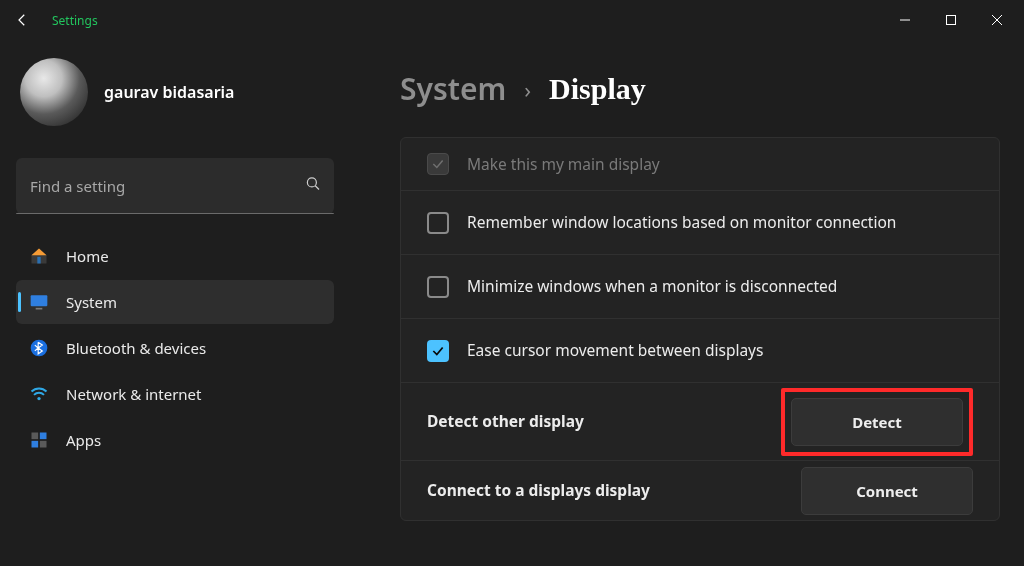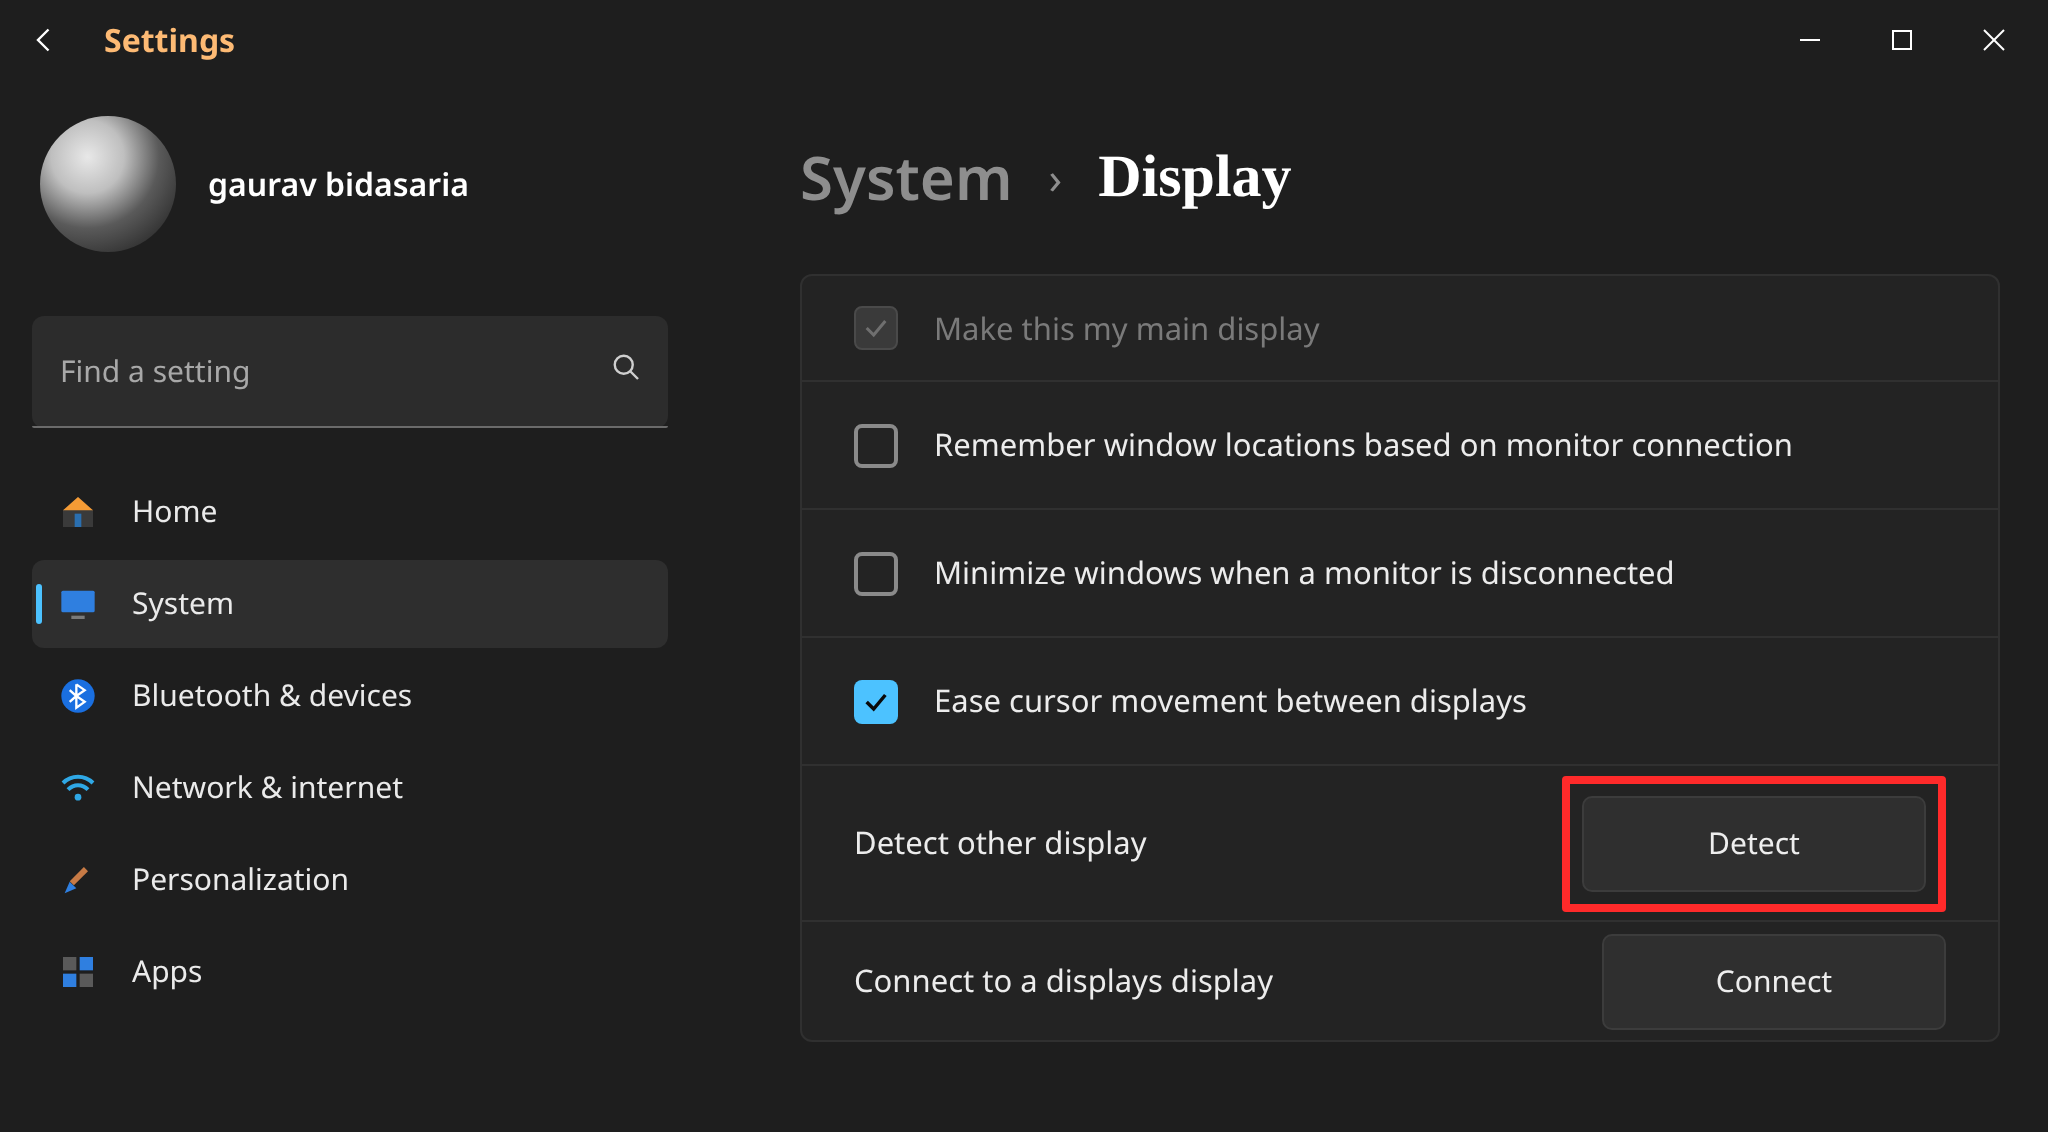--- a/index.html
+++ b/index.html
@@ -2,21 +2,21 @@
 <html><head>
 <meta charset="utf-8">
 <style>
   * { box-sizing: border-box; margin: 0; padding: 0; font-family: "Segoe UI", system-ui, sans-serif; }
   html, body { width: 1024px; height: 566px; overflow: hidden; background: #1e1e1e; color: #fff; }
   .window { width: 1024px; height: 566px; background: #1e1e1e; display: flex; flex-direction: column; }
 
   
   .titlebar { height: 40px; display: flex; align-items: center; padding: 0 4px; }
   .titlebar .back { width: 36px; height: 36px; display:flex;align-items:center;justify-content:center;color:#fff;font-size:18px;}
-  .titlebar .title { font-size: 16px; color:#fdba74; margin-left: 12px; font-weight: bold; }
+  .titlebar .title { font-size: 12px; color:#22c55e; margin-left: 12px; }
   .titlebar .spacer { flex: 1; }
   .winbtn { width: 46px; height: 32px; display:flex;align-items:center;justify-content:center; color:#fff; }
   .winbtn svg { stroke:#fff; }
 
   .body { flex:1; display:flex; }
 
   
   .sidebar { width: 350px; padding: 18px 16px 0 16px; display:flex; flex-direction:column; }
   .profile { display:flex; align-items:center; gap:16px; margin-bottom:32px; padding-left:4px;}
   .avatar { width:68px; height:68px; border-radius:50%; background: radial-gradient(circle at 35% 30%, #e8e8e8 0%, #bfbfbf 28%, #5a5a5a 55%, #141414 100%); }
@@ -49,21 +49,21 @@
   .row:first-child { border-top:none; min-height:52px;}
   .row-label { font-size:15.5px; color:#ececec; flex:1; line-height:1.35; }
   .row.disabled .row-label { color:#7a7a7a; }
   .row .checkbox { width:22px; height:22px; border-radius:4px; flex-shrink:0; display:flex;align-items:center;justify-content:center;}
   .cb-unchecked { border:2px solid #8a8a8a; }
   .cb-disabled { background:#3a3a3a; border:1px solid #4a4a4a; position:relative;}
   .cb-disabled svg { stroke:#6f6f6f; }
   .cb-checked { background:#4cc2ff; }
   .cb-checked svg { stroke:#0a0a0a; }
 
-  .action-row { min-height:78px; }
+  .action-row { min-height:78px;font-weight:bold; }
   .btn { min-width:172px; height:48px; border-radius:5px; background:#2f2f2f; border:1px solid #3c3c3c; color:#eee; font-size:15px; display:flex;align-items:center;justify-content:center; }
   .highlight-box { padding:6px; border:4px solid #ff2a2a; border-radius:2px; }
   .btn-wrap { flex-shrink:0; }
 
 </style>
 </head>
 <body>
 
 <div class="window">
 
@@ -152,29 +152,20 @@
           <span class="nav-icon">
             <svg width="20" height="20" viewBox="0 0 24 24" fill="none">
                 <path d="M3 9 C8 4 16 4 21 9" stroke="#2fa8e6" stroke-width="2.4"></path>
                 <path d="M6 13 C9.5 9.5 14.5 9.5 18 13" stroke="#2fa8e6" stroke-width="2.4"></path>
                 <circle cx="12" cy="17.5" r="2" fill="#2fa8e6"></circle>
               </svg>
           </span>
           <span>Network &amp; internet</span>
         </div>
 
-        <div class="nav-item">
-          <span class="nav-icon">
-            <svg width="20" height="20" viewBox="0 0 24 24">
-                <path d="M4 20 L7 13 L11 17 Z" fill="#2f7fe0"></path>
-                <rect x="9" y="4" width="3.5" height="12" transform="rotate(45 12 12)" fill="#c77a45"></rect>
-              </svg>
-          </span>
-          <span>Personalization</span>
-        </div>
 
         <div class="nav-item">
           <span class="nav-icon">
             <svg width="20" height="20" viewBox="0 0 24 24">
                 <rect x="3" y="3" width="8" height="8" fill="#5a5a5a"></rect>
                 <rect x="13" y="3" width="8" height="8" fill="#2f7fe0"></rect>
                 <rect x="3" y="13" width="8" height="8" fill="#2f7fe0"></rect>
                 <rect x="13" y="13" width="8" height="8" fill="#5a5a5a"></rect>
               </svg>
           </span>

